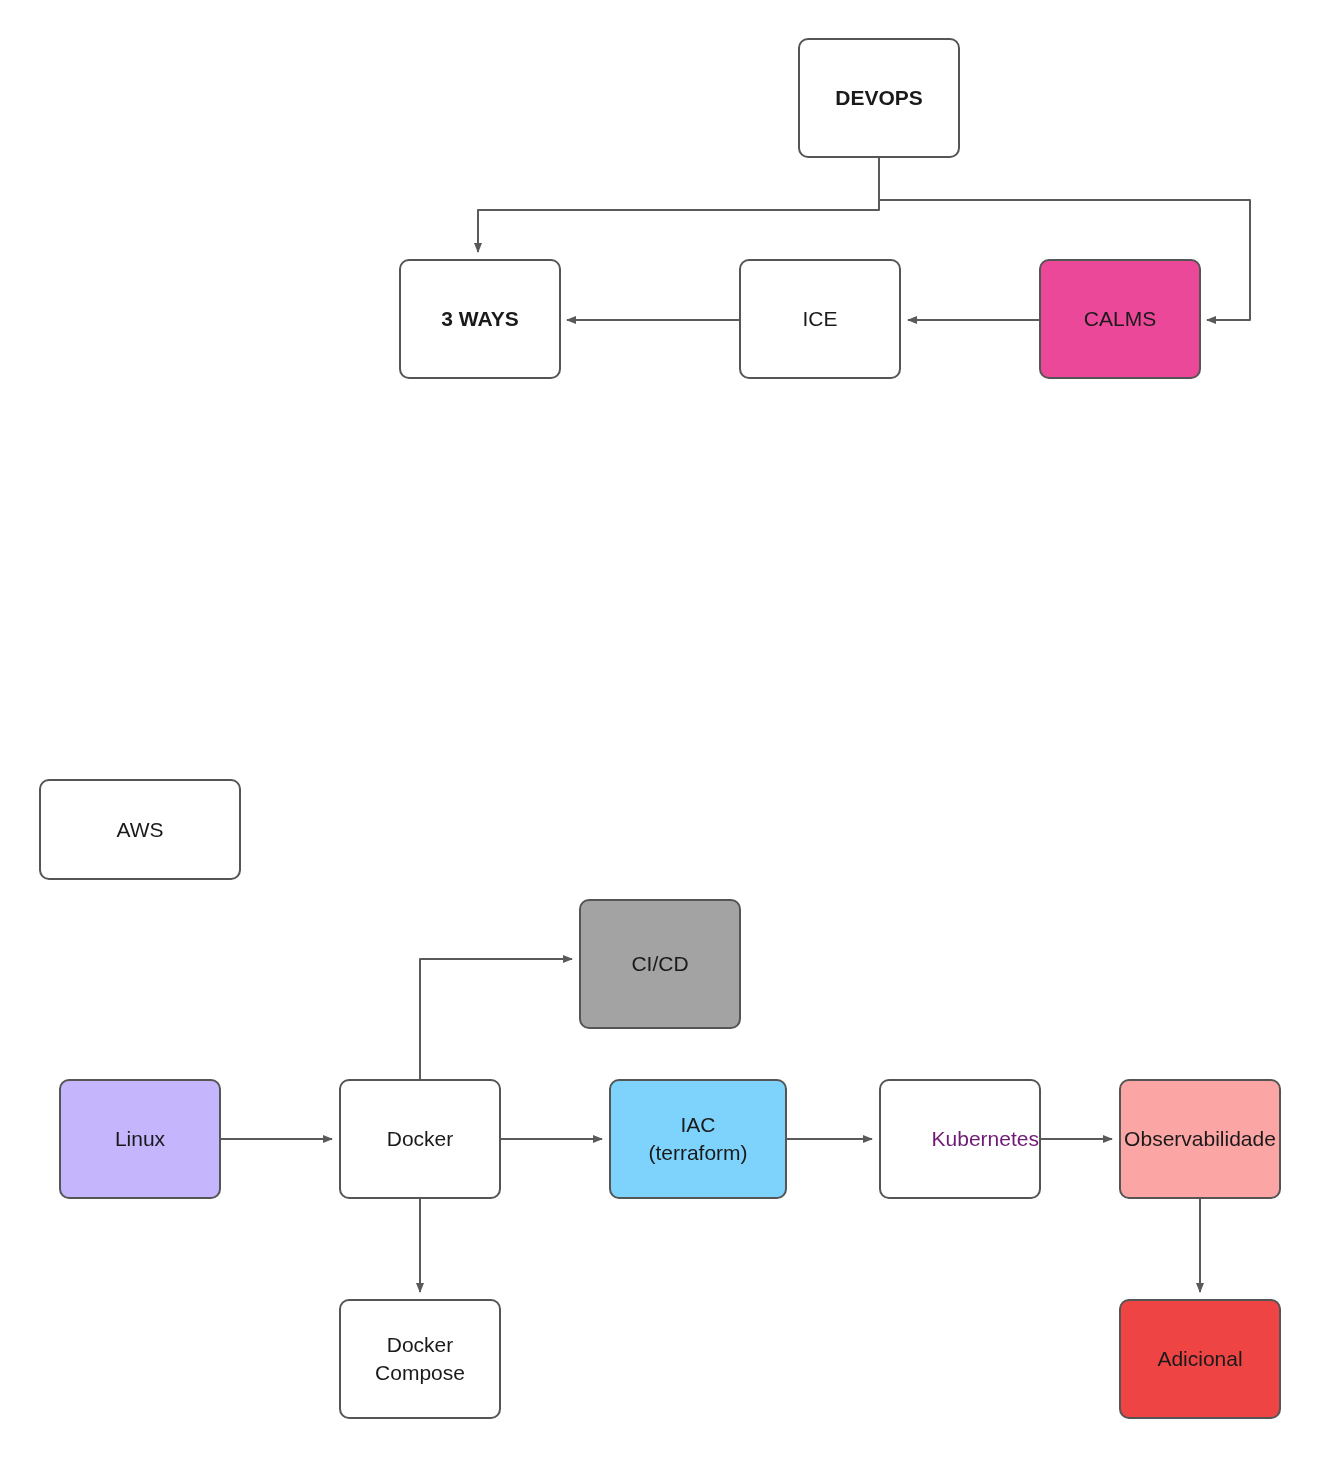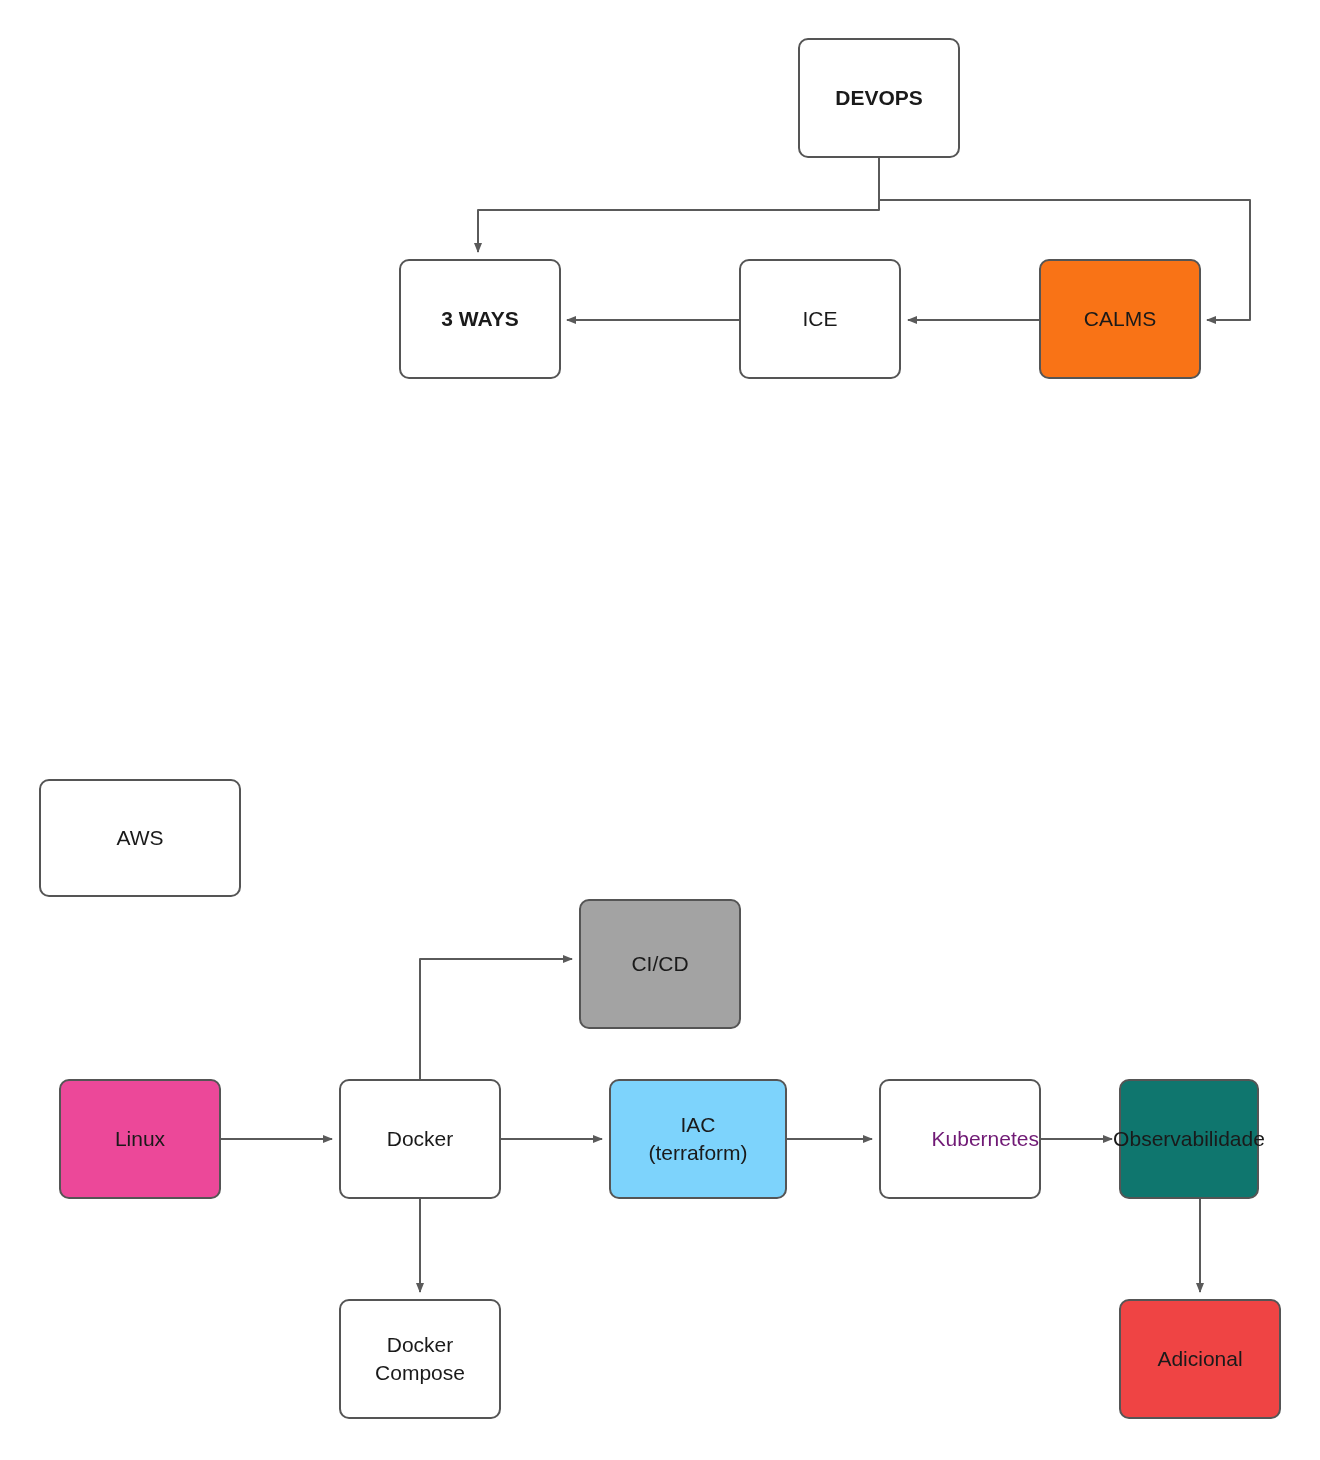--- a/index.html
+++ b/index.html
@@ -87,27 +87,27 @@
         <path d="M 1041 1139 L 1112 1139" fill="none" stroke="#5a5a5a" stroke-width="2" stroke-linejoin="round" stroke-linecap="butt" marker-end="url(#arrowhead)"></path>
         <path d="M 420 1199 L 420 1292" fill="none" stroke="#5a5a5a" stroke-width="2" stroke-linejoin="round" stroke-linecap="butt" marker-end="url(#arrowhead)"></path>
         <path d="M 1200 1199 L 1200 1292" fill="none" stroke="#5a5a5a" stroke-width="2" stroke-linejoin="round" stroke-linecap="butt" marker-end="url(#arrowhead)"></path>
       </g>
   </svg>
 
   <div id="nodes-layer">
       <div class="node" style="left: 798px; top: 38px; width: 162px; height: 120px; border-color: rgb(85, 85, 85); background: rgb(255, 255, 255); color: rgb(26, 26, 26); font-weight: bold;"><span class="label">DEVOPS</span></div>
       <div class="node" style="left: 399px; top: 259px; width: 162px; height: 120px; border-color: rgb(85, 85, 85); background: rgb(255, 255, 255); color: rgb(26, 26, 26); font-weight: bold;"><span class="label">3 WAYS</span></div>
       <div class="node" style="left: 739px; top: 259px; width: 162px; height: 120px; border-color: rgb(85, 85, 85); background: rgb(255, 255, 255); color: rgb(26, 26, 26);"><span class="label">ICE</span></div>
-      <div class="node" style="left: 1039px; top: 259px; width: 162px; height: 120px; border-color: rgb(85, 85, 85); background: #f97316; color: rgb(26, 26, 26);"><span class="label">CALMS</span></div>
-      <div class="node" style="left: 39px; top: 779px; width: 202px; height: 118px; border-color: rgb(85, 85, 85); background: rgb(255, 255, 255); color: rgb(26, 26, 26); text-align: right;"><span class="label">AWS</span></div>
+      <div class="node" style="left: 1039px; top: 259px; width: 162px; height: 120px; border-color: rgb(85, 85, 85); background: #ec4899; color: rgb(26, 26, 26);"><span class="label">CALMS</span></div>
+      <div class="node" style="left: 39px; top: 779px; width: 202px; height: 101px; border-color: rgb(85, 85, 85); background: rgb(255, 255, 255); color: rgb(26, 26, 26); text-align: right;"><span class="label">AWS</span></div>
       <div class="node" style="left: 579px; top: 899px; width: 162px; height: 130px; border-color: rgb(85, 85, 85); background: #a3a3a3; color: rgb(26, 26, 26);"><span class="label">CI/CD</span></div>
-      <div class="node" style="left: 59px; top: 1079px; width: 162px; height: 120px; border-color: rgb(85, 85, 85); background: #ec4899; color: rgb(26, 26, 26);"><span class="label">Linux</span></div>
+      <div class="node" style="left: 59px; top: 1079px; width: 162px; height: 120px; border-color: rgb(85, 85, 85); background: #c4b5fd; color: rgb(26, 26, 26);"><span class="label">Linux</span></div>
       <div class="node" style="left: 339px; top: 1079px; width: 162px; height: 120px; border-color: rgb(85, 85, 85); background: rgb(255, 255, 255); color: rgb(26, 26, 26);"><span class="label">Docker</span></div>
       <div class="node" style="left: 609px; top: 1079px; width: 178px; height: 120px; border-color: rgb(85, 85, 85); background: #7dd3fc; color: rgb(26, 26, 26);"><span class="label">IAC
 (terraform)</span></div>
       <div class="node" style="left: 879px; top: 1079px; width: 162px; height: 120px; border-color: rgb(85, 85, 85); background: rgb(255, 255, 255); color: #701a75; justify-content: flex-end;"><span class="label">Kubernetes</span></div>
-      <div class="node overflow" style="left: 1119px; top: 1079px; width: 140px; height: 120px; border-color: rgb(85, 85, 85); background: #0f766e; color: rgb(26, 26, 26);"><span class="label"><span>Observabilidade</span></span></div>
+      <div class="node overflow" style="left: 1119px; top: 1079px; width: 162px; height: 120px; border-color: rgb(85, 85, 85); background: #fca5a5; color: rgb(26, 26, 26);"><span class="label"><span>Observabilidade</span></span></div>
       <div class="node" style="left: 339px; top: 1299px; width: 162px; height: 120px; border-color: rgb(85, 85, 85); background: rgb(255, 255, 255); color: rgb(26, 26, 26);"><span class="label">Docker
 Compose</span></div>
       <div class="node" style="left: 1119px; top: 1299px; width: 162px; height: 120px; border-color: rgb(85, 85, 85); background: #ef4444; color: rgb(26, 26, 26);"><span class="label">Adicional</span></div>
     </div>
 
 </div>
 
 </body></html>

